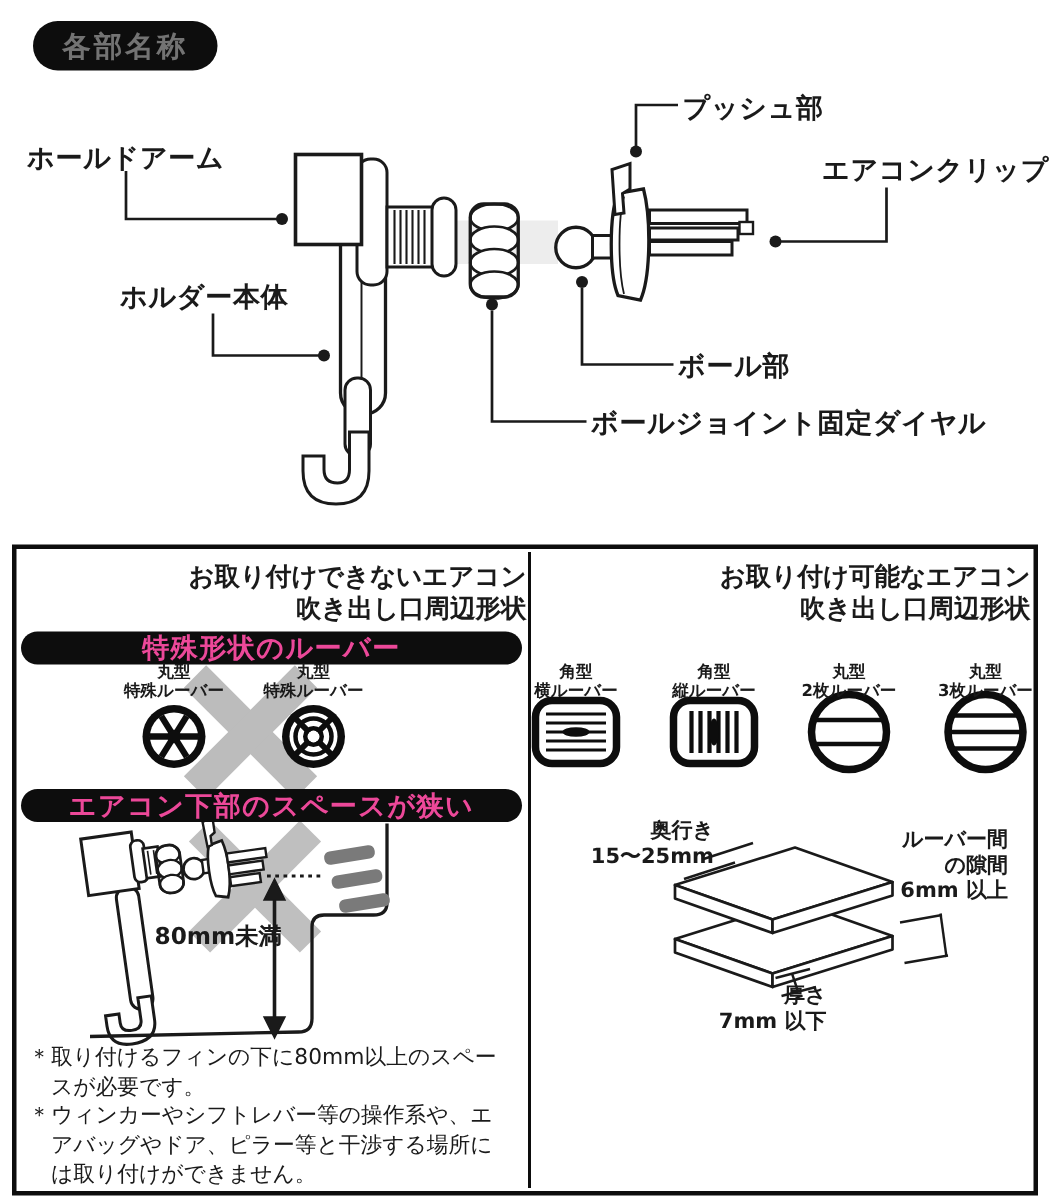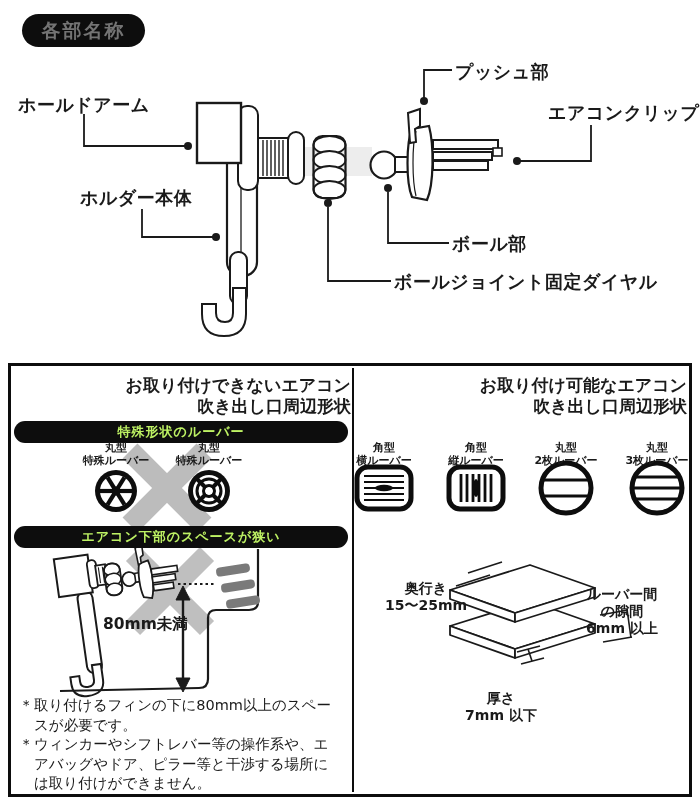--- a/index.html
+++ b/index.html
@@ -9,26 +9,26 @@
   
   .badge{position:absolute;left:22px;top:14px;width:123px;height:33px;background:#0d0d0d;
          border-radius:17px;color:#737373;font-size:19px;font-weight:700;letter-spacing:2px;
          display:flex;align-items:center;justify-content:center;}
   .plabel{position:absolute;font-size:18px;font-weight:700;letter-spacing:.5px;white-space:nowrap;}
   
   .box{position:absolute;left:8px;top:363px;width:678px;height:428px;border:3px solid #0d0d0d;background:#fff;}
   .divider{position:absolute;left:341px;top:2px;width:2px;height:424px;background:#0d0d0d;}
   .col-title{position:absolute;top:9px;font-size:17px;font-weight:800;line-height:21px;text-align:right;}
   .col-title span{display:block;}
-  .pill{position:absolute;height:22px;background:#0d0d0d;border-radius:11px;color:#bef264;
-        font-size:13px;font-weight:700;letter-spacing:1px;display:flex;align-items:center;justify-content:center;}
+  .pill{position:absolute;height:22px;background:#0d0d0d;border-radius:11px;color:#ec4899;
+        font-size:18px;font-weight:700;letter-spacing:1px;display:flex;align-items:center;justify-content:center;}
   .vent-label{position:absolute;top:76px;width:90px;font-size:11px;font-weight:600;line-height:12.5px;text-align:center;}
   .vent-label span{display:block;}
   .dim80{position:absolute;left:92px;top:248px;font-size:15.5px;font-weight:700;white-space:nowrap;}
-  .dim-text{position:absolute;width:100px;font-size:14px;font-weight:600;line-height:17px;text-align:center;margin-top:34px;}
+  .dim-text{position:absolute;width:100px;font-size:14px;font-weight:600;line-height:17px;text-align:right;}
   .dim-text span{display:block;}
   .notes{position:absolute;left:8px;top:330px;width:324px;font-size:14.5px;line-height:19.5px;font-weight:500;}
   .note{display:flex;}
   .note-mark{width:15px;flex:none;}
   .note-text{flex:1;}
 </style>
 </head>
 <body>
 
 <div class="canvas">

